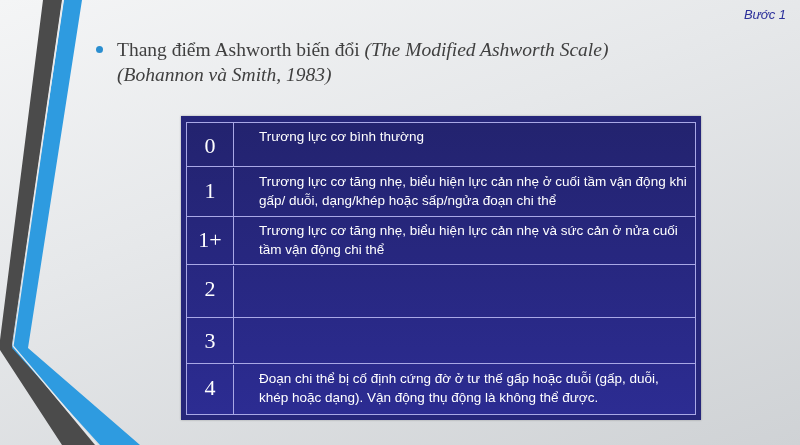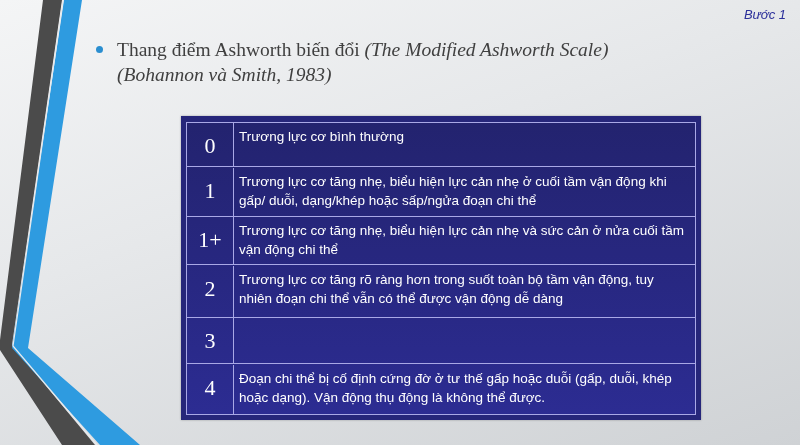--- a/index.html
+++ b/index.html
@@ -44,21 +44,21 @@
     }
     .row:last-child { border-bottom:none; }
     .score {
       width:47px; flex:none;
       border-right:1.5px solid #a9a8e6;
       color:#ffffff; font-family:"Liberation Serif", serif; font-size:22px;
       text-align:center; padding-top:10px; box-sizing:border-box;
     }
     .desc {
       flex:1; color:#ffffff; font-size:13.5px; line-height:19px;
-      padding:4px 8px 0 5px; box-sizing:border-box;
+      padding:4px 8px 0 5px; box-sizing:border-box;margin-left:20px;
     }
   </style>
 </head>
 <body>
 
 <svg class="deco" viewBox="0 0 800 445" preserveAspectRatio="none">
 
   <polygon points="43,0 62,0 12,345 95,445 62,445 0,350 0,340" fill="#4b4b4b"></polygon>
 
   <polygon points="64,0 82,0 28,348 140,445 100,445 12,348" fill="#2e9be0"></polygon>
@@ -83,21 +83,20 @@
     <div class="row" style="top:44.5px;height:48px;">
       <div class="score">1</div>
       <div class="desc">Trương lực cơ tăng nhẹ, biểu hiện lực cản nhẹ ở cuối tầm vận động khi gấp/ duỗi, dạng/khép hoặc sấp/ngửa đoạn chi thể</div>
     </div>
     <div class="row" style="top:94px;height:47px;">
       <div class="score">1+</div>
       <div class="desc">Trương lực cơ tăng nhẹ, biểu hiện lực cản nhẹ và sức cản ở nửa cuối tầm vận động chi thể</div>
     </div>
     <div class="row" style="top:142.5px;height:51px;">
       <div class="score">2</div>
-      <div class="desc">Trương lực cơ tăng rõ ràng hơn trong suốt toàn bộ tầm vận động, tuy nhiên đoạn chi thể vẫn có thể được vận động dễ dàng</div>
     </div>
     <div class="row" style="top:195px;height:45px;">
       <div class="score">3</div>
     </div>
     <div class="row" style="top:241.5px;height:50px;">
       <div class="score">4</div>
       <div class="desc">Đoạn chi thể bị cố định cứng đờ ở tư thế gấp hoặc duỗi (gấp, duỗi, khép hoặc dạng). Vận động thụ động là không thể được.</div>
     </div>
   </div>
 </div>

